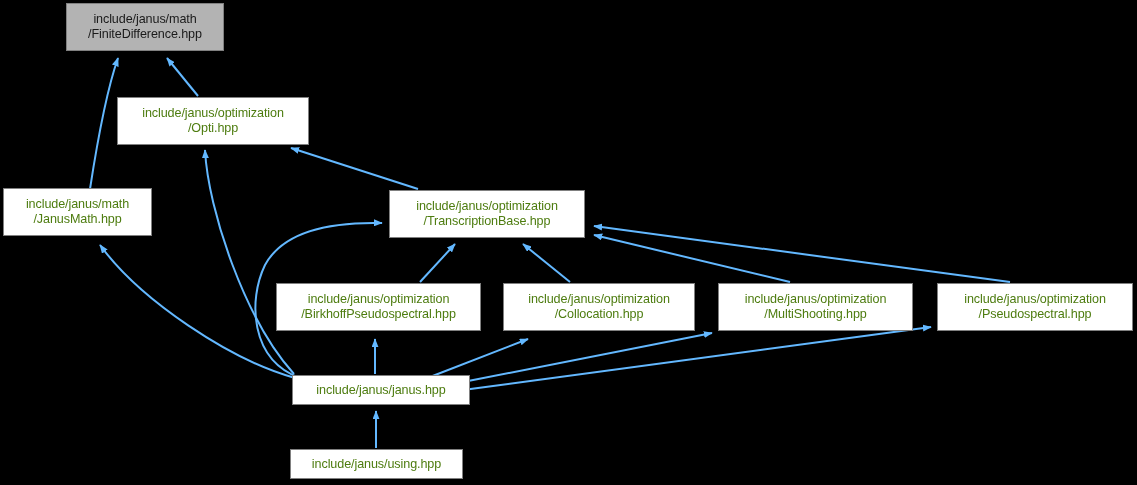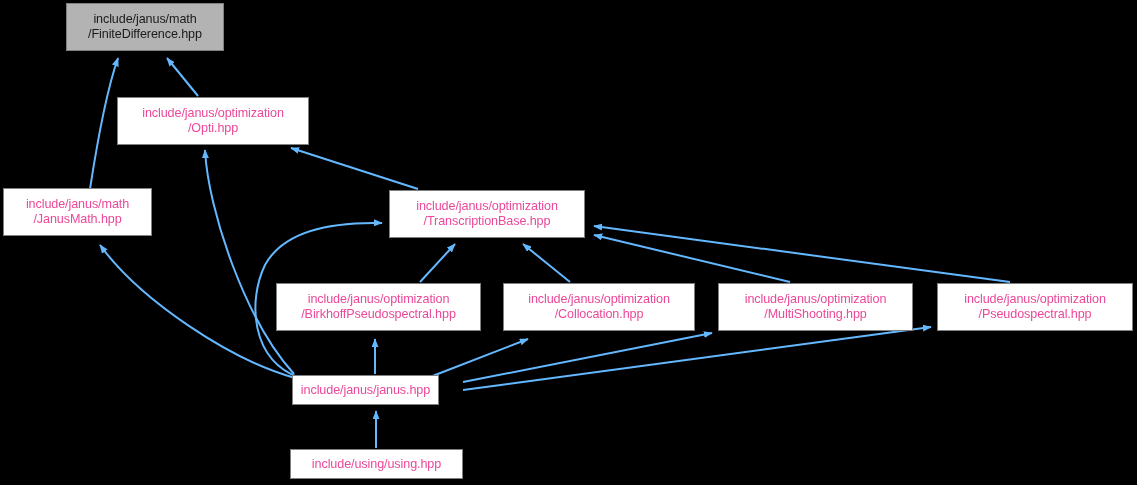--- a/index.html
+++ b/index.html
@@ -25,21 +25,21 @@
   }
   .node {
     position: absolute;
     box-sizing: border-box;
     display: flex;
     align-items: center;
     justify-content: center;
     text-align: center;
     border: 1px solid #808080;
     background: #ffffff;
-    color: #ec4899;
+    color: #4d7c0f;
     font-size: 12.6px;
     line-height: 15px;
     letter-spacing: -0.1px;
     white-space: pre-line;
     z-index: 5;
   }
   .node.root {
     background: #b3b3b3;
     border: 1px solid #808080;
     color: #1a1a1a;
@@ -129,21 +129,21 @@
   <div class="node" style="left:718px; top:283px; width:195px; height:48px;">
     <span class="node-label">include/janus/optimization
 /MultiShooting.hpp</span>
   </div>
 
   <div class="node" style="left:937px; top:283px; width:196px; height:48px;">
     <span class="node-label">include/janus/optimization
 /Pseudospectral.hpp</span>
   </div>
 
-  <div class="node" style="left:292px; top:375px; width:147px; height:30px;">
+  <div class="node" style="left:292px; top:375px; width:178px; height:30px;">
     <span class="node-label">include/janus/janus.hpp</span>
   </div>
 
   <div class="node" style="left:290px; top:449px; width:173px; height:30px;">
-    <span class="node-label">include/using/using.hpp</span>
+    <span class="node-label">include/janus/using.hpp</span>
   </div>
 
 </div>
 
 </body></html>

